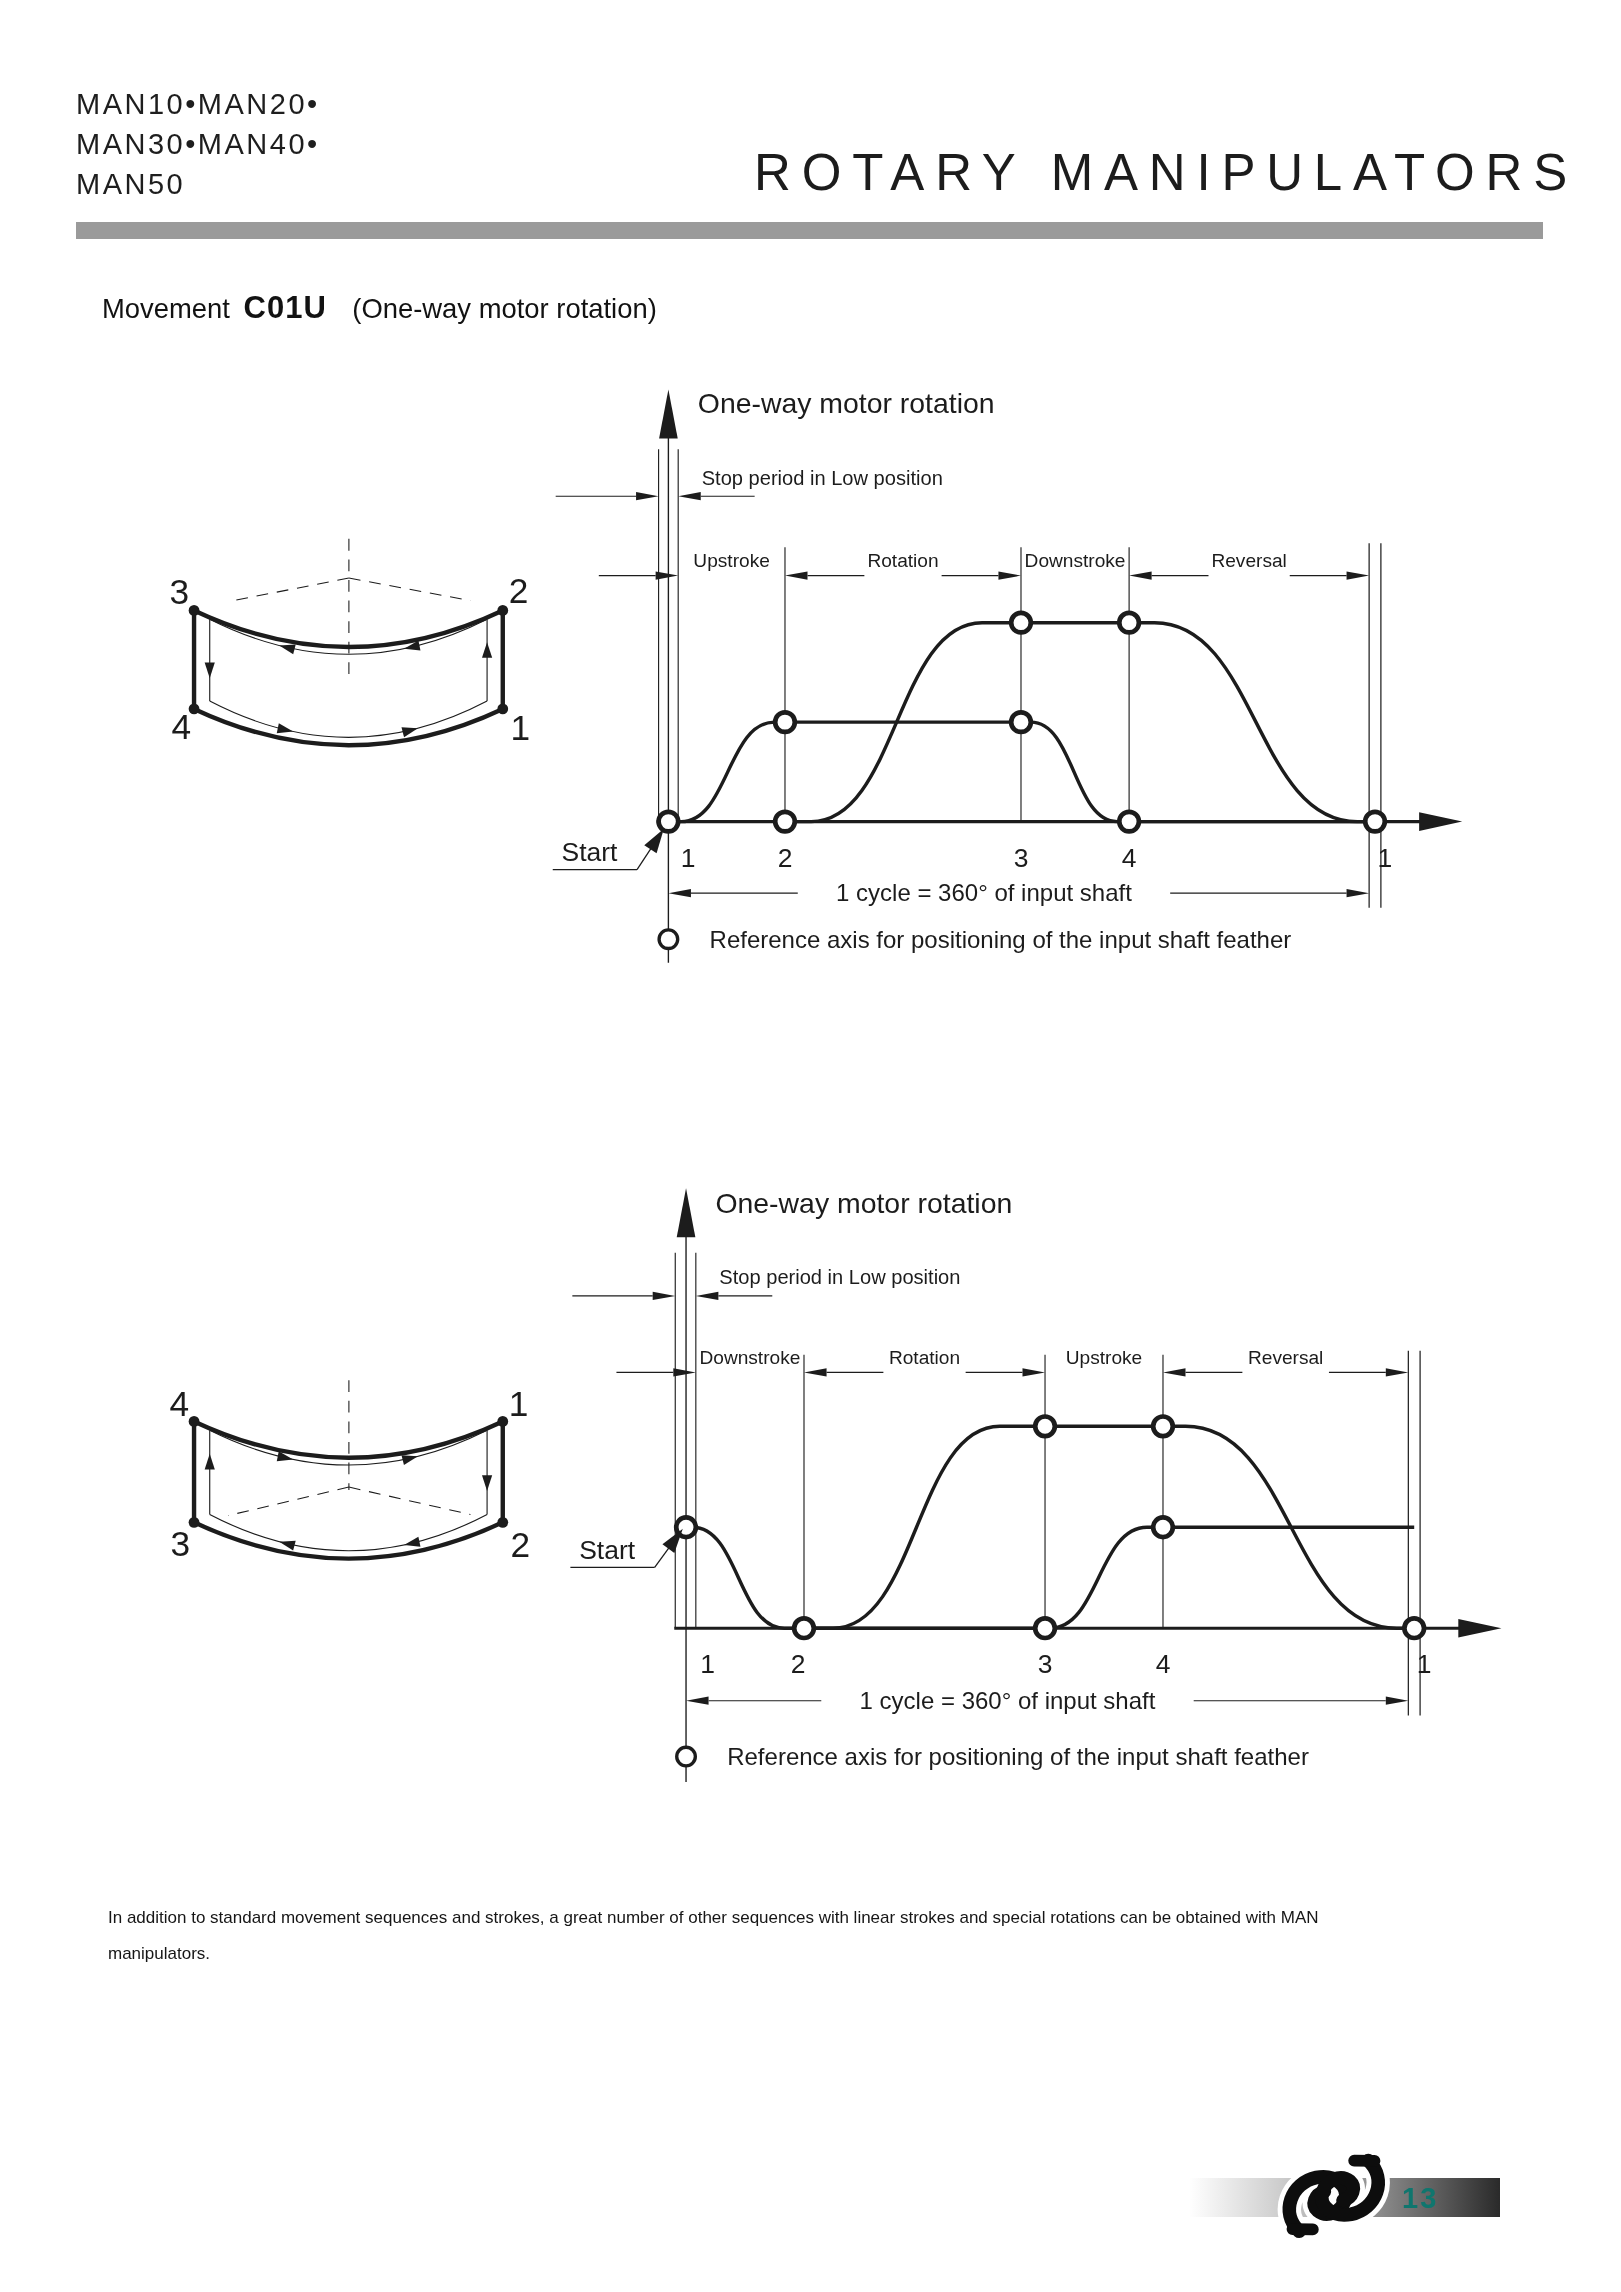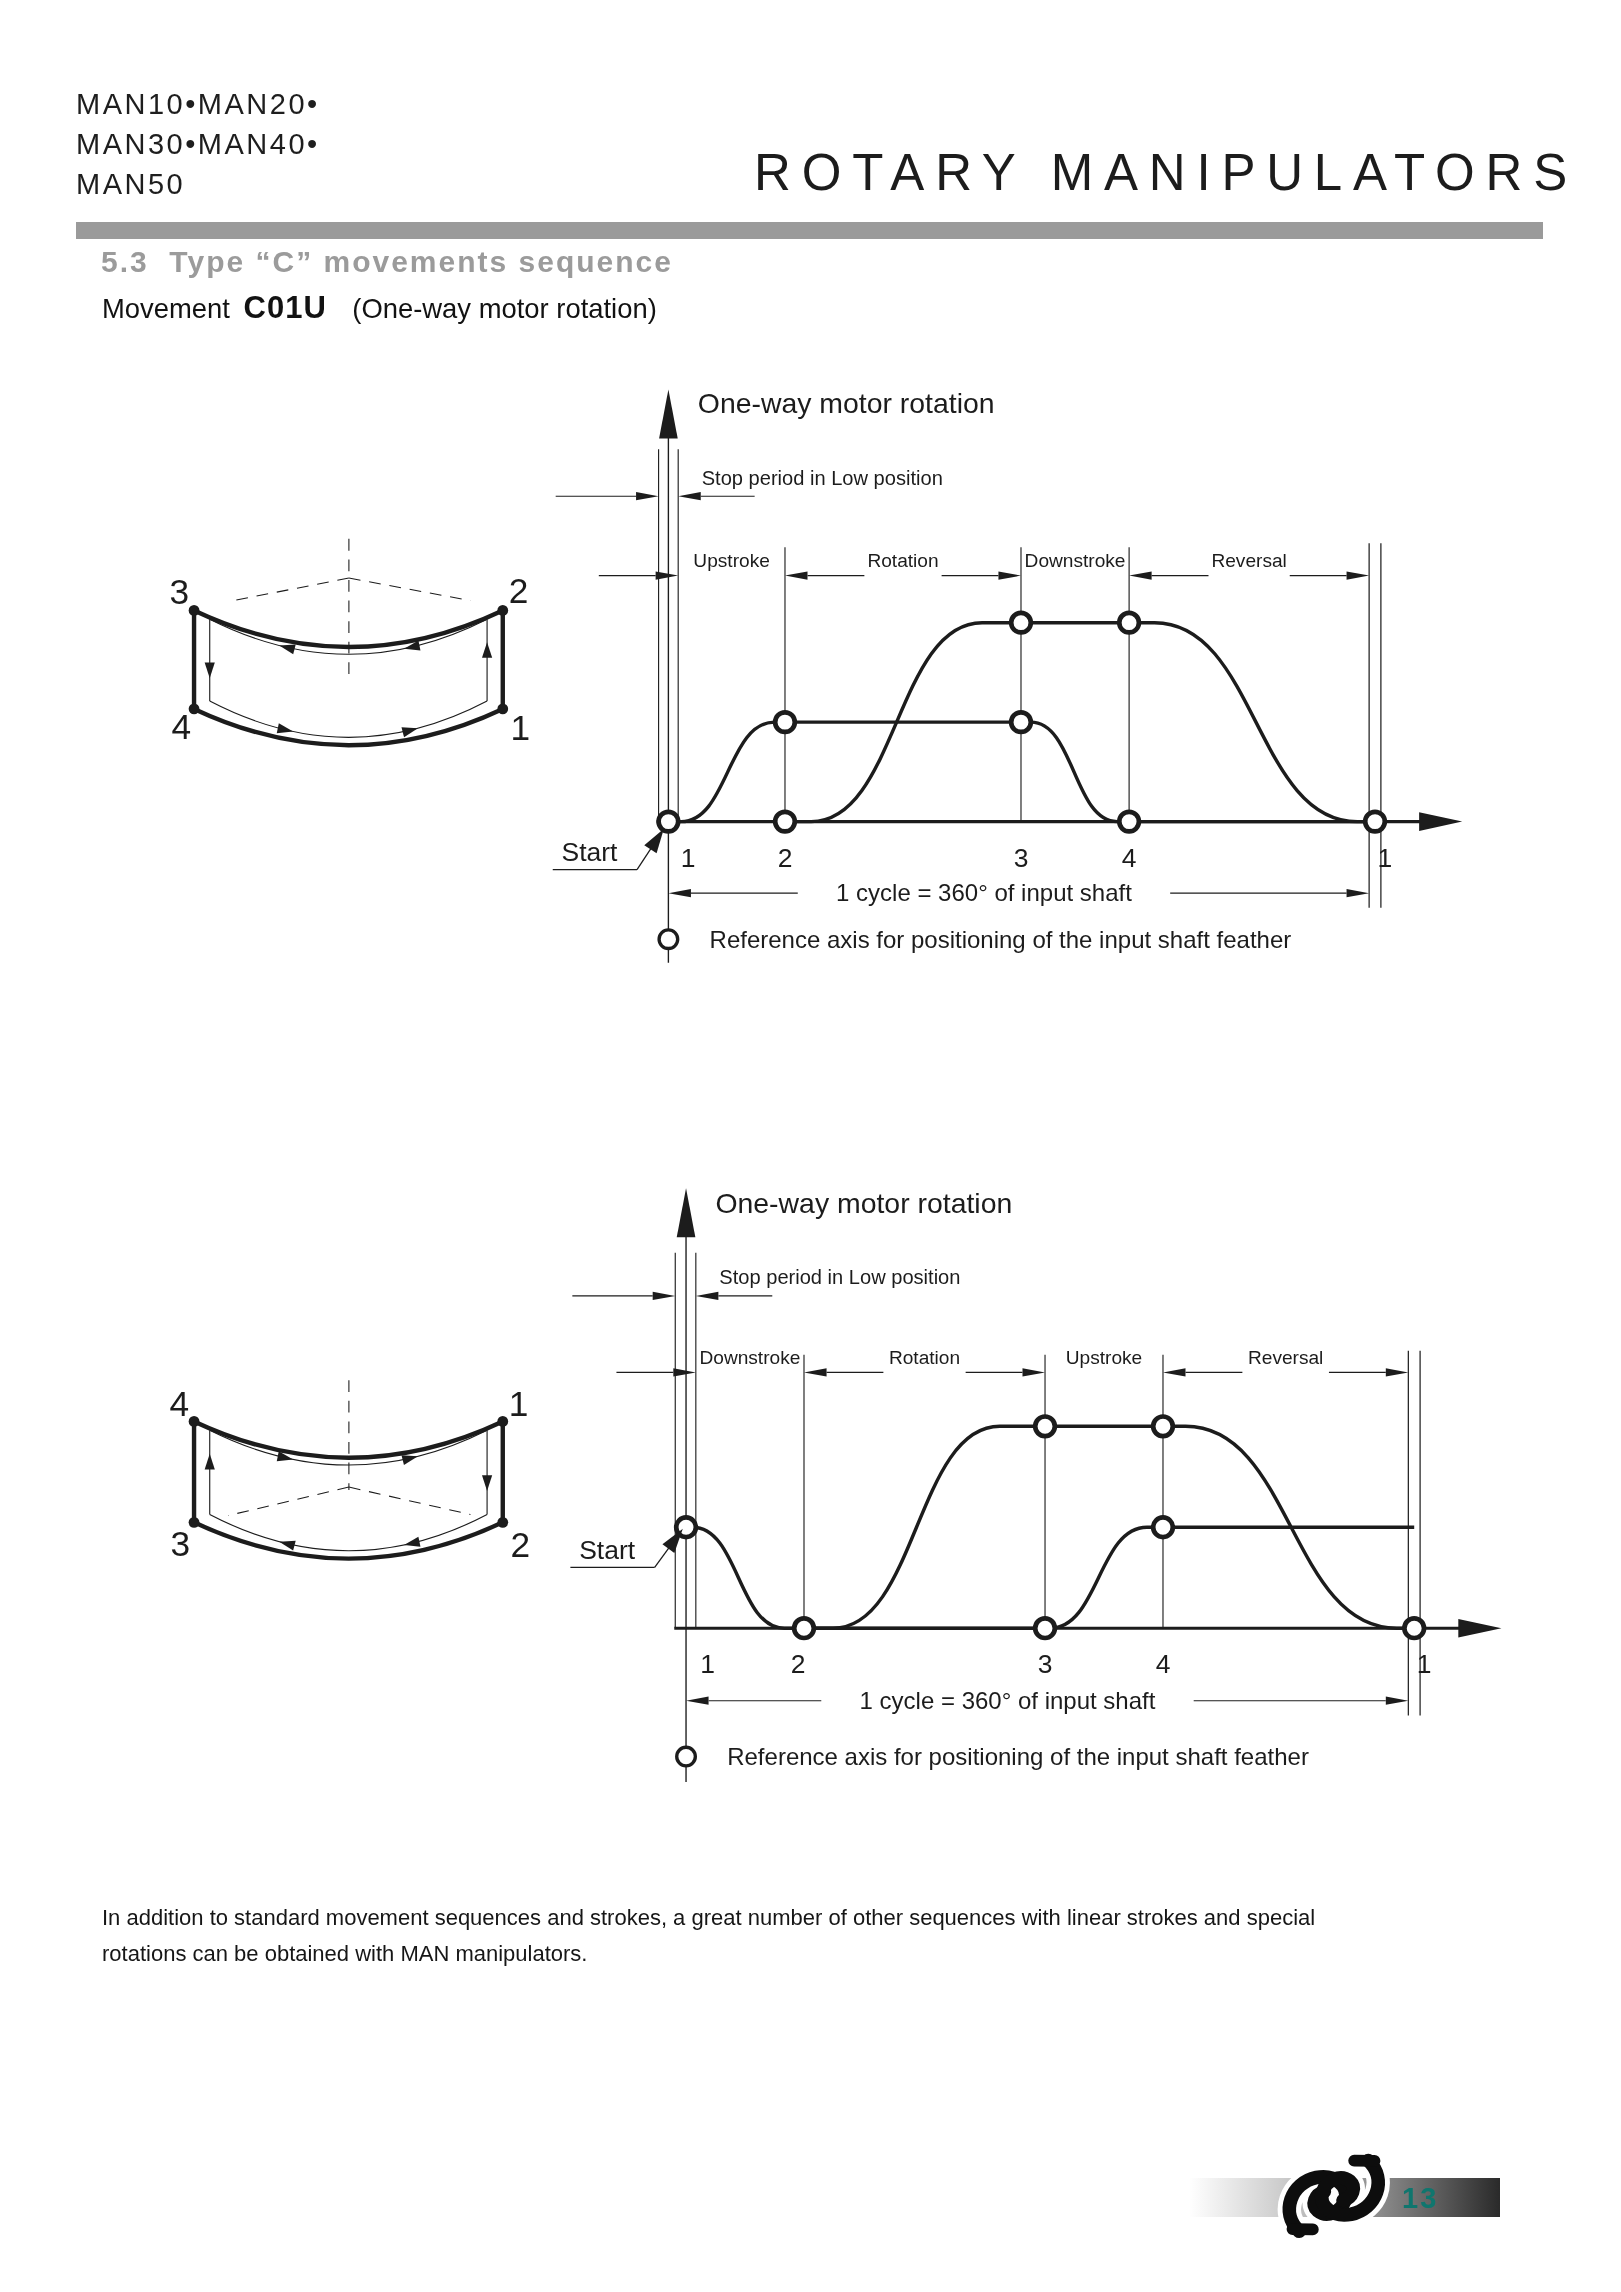--- a/index.html
+++ b/index.html
@@ -12,42 +12,41 @@
   .header-bar{position:absolute;top:222px;left:76px;width:1467px;height:16.7px;background:#9a9a9a;}
   .section-heading{position:absolute;top:245px;left:101px;font-size:30px;font-weight:bold;
         letter-spacing:2px;color:#9b9b9b;white-space:pre;}
   .movement{position:absolute;left:102px;font-size:27.4px;color:#121212;white-space:nowrap;}
   .movement .code{font-size:31px;font-weight:bold;margin:0 25.5px 0 13.7px;letter-spacing:1px;}
   .m1{top:290px}.m2{top:1091px}
   .diagram-layer{position:absolute;left:0;top:0;width:1621px;height:2293px;}
   .fig-caption{position:absolute;left:108px;width:1402px;text-align:center;font-size:25.5px;
         color:#3c3c3c;letter-spacing:1px;}
   .cap1{top:990px}.cap2{top:1831px}
-  .note{position:absolute;left:102px;top:1900px;width:1289px;font-size:22px;line-height:36px;
+  .note{position:absolute;left:108px;top:1900px;width:1289px;font-size:17px;line-height:36px;
         color:#161616;}
   .footer-bar{position:absolute;left:1189px;top:2178px;width:311px;height:39px;
         background:linear-gradient(90deg,#ffffff 0%,#cccccc 30%,#8a8a8a 62%,#2a2a2a 100%);}
   .brand-logo{position:absolute;left:1270px;top:2148px;width:127px;height:94px;}
   .page-num{position:absolute;left:1402px;top:2182px;font-size:29px;font-weight:bold;
         color:#0f766e;letter-spacing:2px;}
 </style>
 </head>
 <body>
 
 <div class="page">
 
   <div class="brand-models">
     <div>MAN10•MAN20•</div>
     <div>MAN30•MAN40•</div>
     <div>MAN50</div>
   </div>
 
   <div class="main-title">ROTARY MANIPULATORS</div>
   <div class="header-bar"></div>
-  <div class="section-heading">5.3  Type “C” movements sequence</div>
 
   <div class="movement m1">
     <span>Movement</span><span class="code">C01U</span><span>(One-way motor rotation)</span>
   </div>
 
 
   <svg class="diagram-layer" viewBox="0 0 1654 2339" xmlns="http://www.w3.org/2000/svg">
       <line x1="800.965" y1="558" x2="800.965" y2="838" stroke="#1c1c1c" stroke-width="1.15"></line>
       <line x1="1041.779" y1="558" x2="1041.779" y2="838" stroke="#1c1c1c" stroke-width="1.15"></line>
       <line x1="1152.092" y1="558" x2="1152.092" y2="838" stroke="#1c1c1c" stroke-width="1.15"></line>

